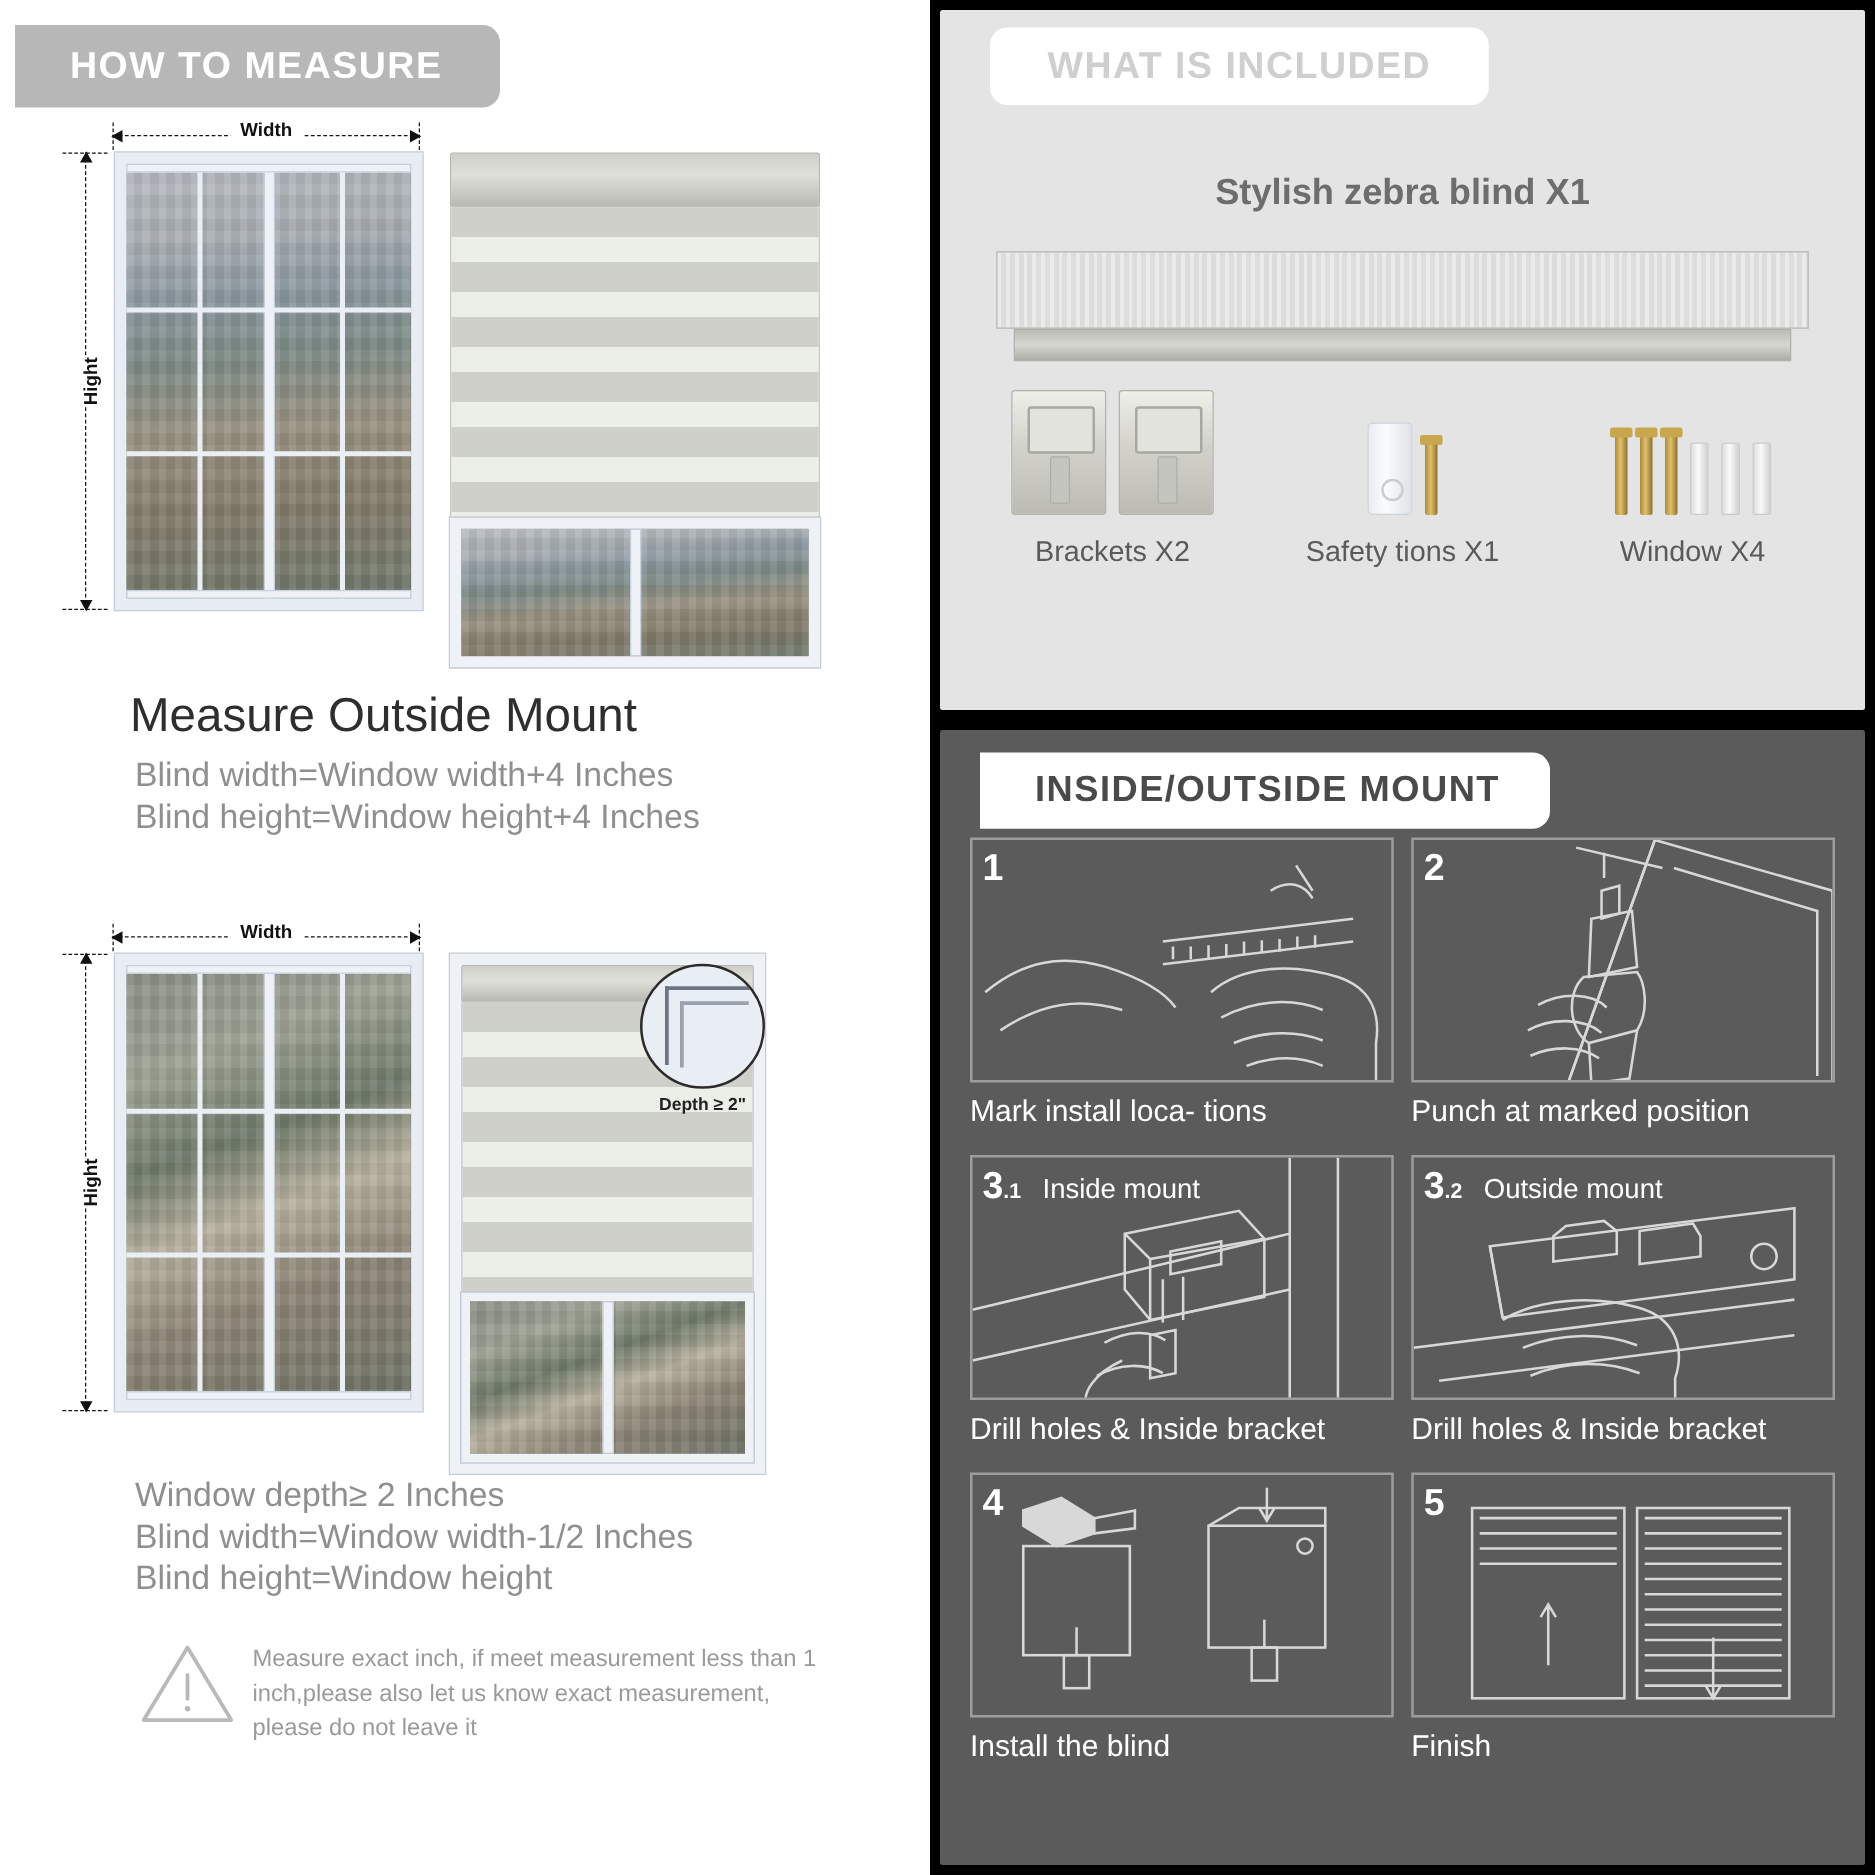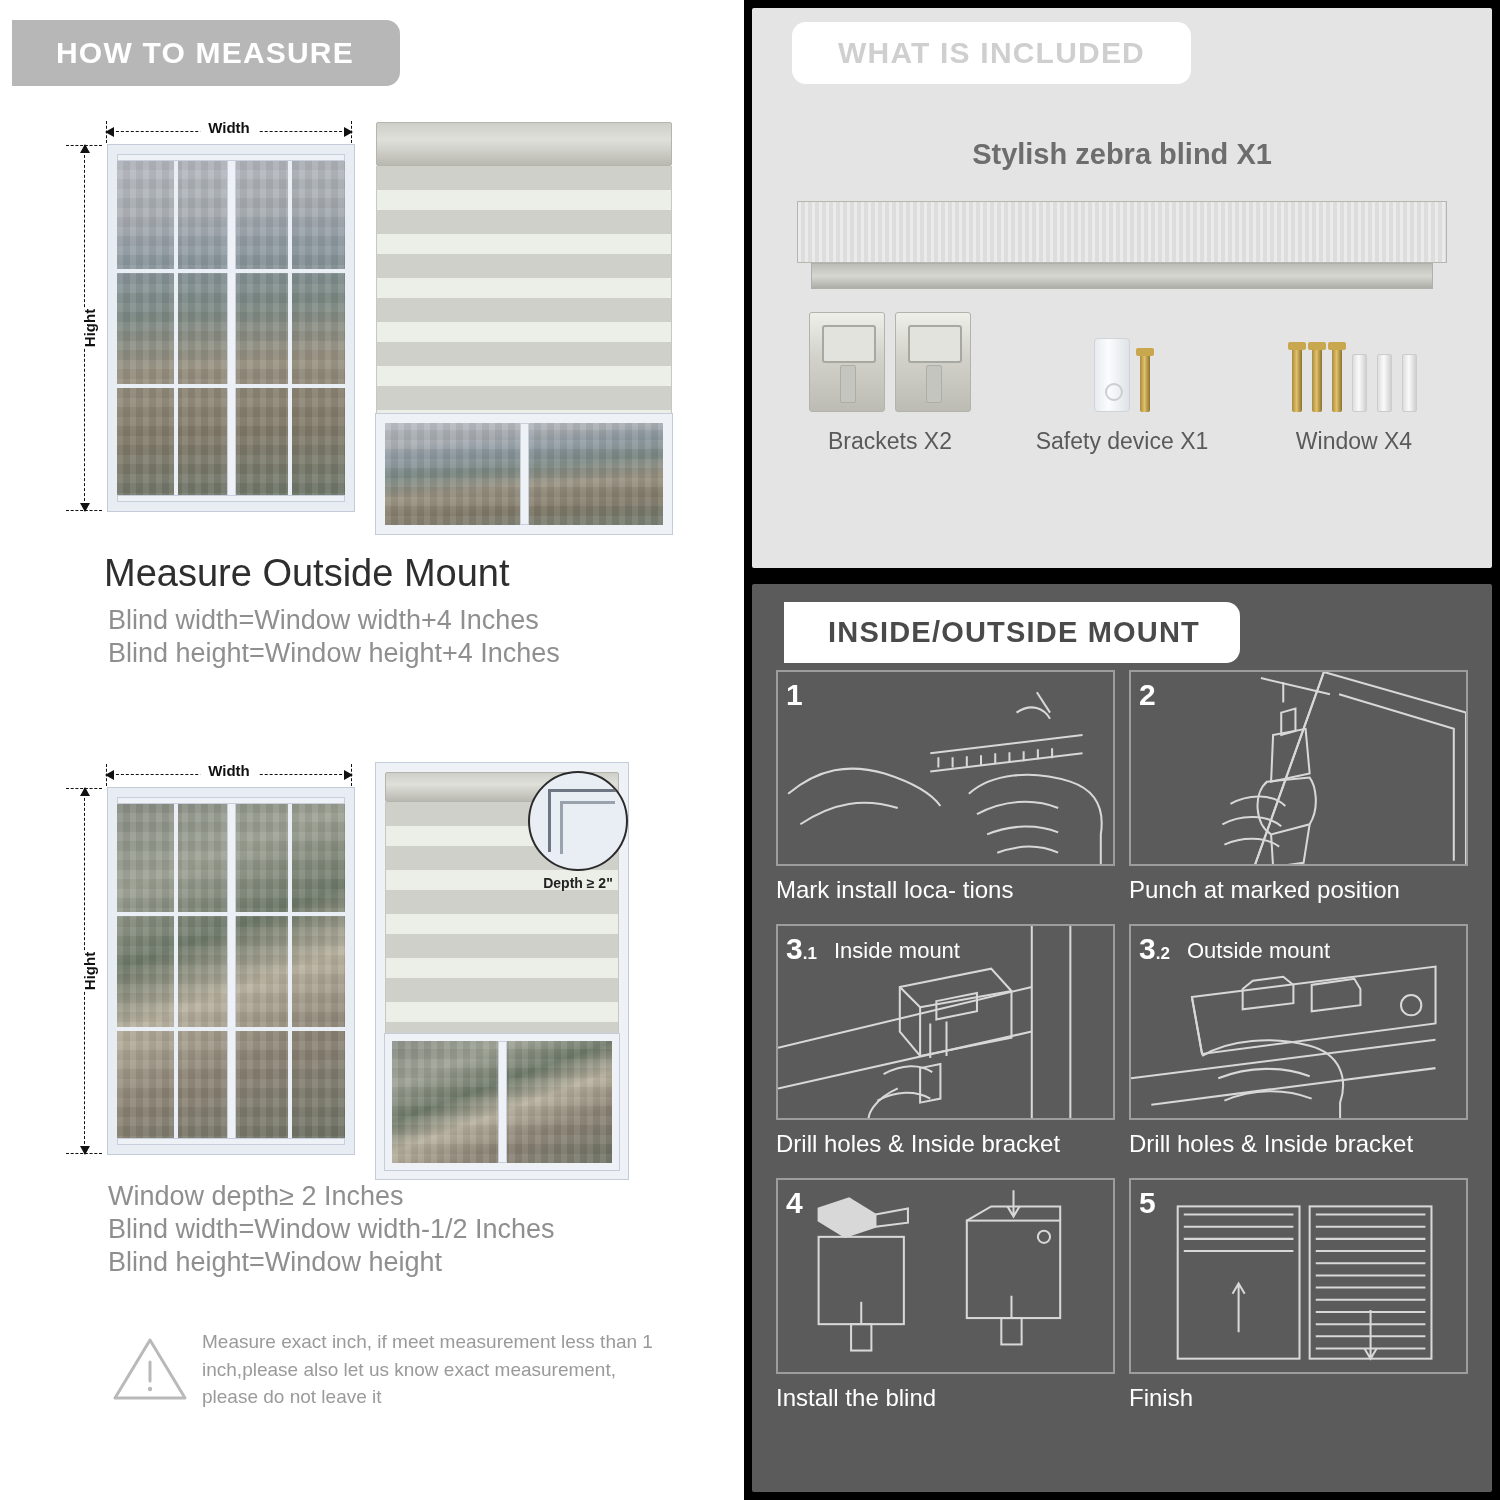--- a/index.html
+++ b/index.html
@@ -67,22 +67,22 @@
     border-radius: 0 14px 14px 0;
     padding: 14px 40px 14px 44px;
   }
 
   
   .measure-block {
     position: relative;
   }
   .windows-row {
     display: flex;
-    align-items: center;
-    padding-left: 62px;
+    align-items: flex-start;
+    padding-left: 46px;
   }
 
   
   .win-wrap {
     position: relative;
   }
   .dim-top {
     position: relative;
     height: 26px;
     margin-left: 44px;
@@ -325,22 +325,22 @@
     font-weight: normal;
   }
   .sub {
     font-size: 27px;
     color: #8f8f8f;
     margin: 2px 0 0 108px;
   }
 
   .note {
     display: flex;
-    align-items: center;
-    margin: 50px 0 0 112px;
+    align-items: flex-start;
+    margin: 36px 0 0 112px;
     width: 560px;
   }
   .warn-tri {
     width: 76px;
     height: 66px;
     flex: 0 0 76px;
     position: relative;
   }
   .note-text {
     font-size: 19px;
@@ -673,21 +673,21 @@
             <div class="bracket"></div>
           </div>
           <div class="part-label">Brackets X2</div>
         </div>
 
         <div class="part">
           <div class="part-art">
             <div class="safety"></div>
             <div class="screw" style="height:58px;"></div>
           </div>
-          <div class="part-label">Safety device X1</div>
+          <div class="part-label">Safety tions X1</div>
         </div>
 
         <div class="part">
           <div class="part-art">
             <div class="screw" style="height:64px;"></div>
             <div class="screw" style="height:64px;"></div>
             <div class="screw" style="height:64px;"></div>
             <div class="anchor" style="height:56px;"></div>
             <div class="anchor" style="height:56px;"></div>
             <div class="anchor" style="height:56px;"></div>

